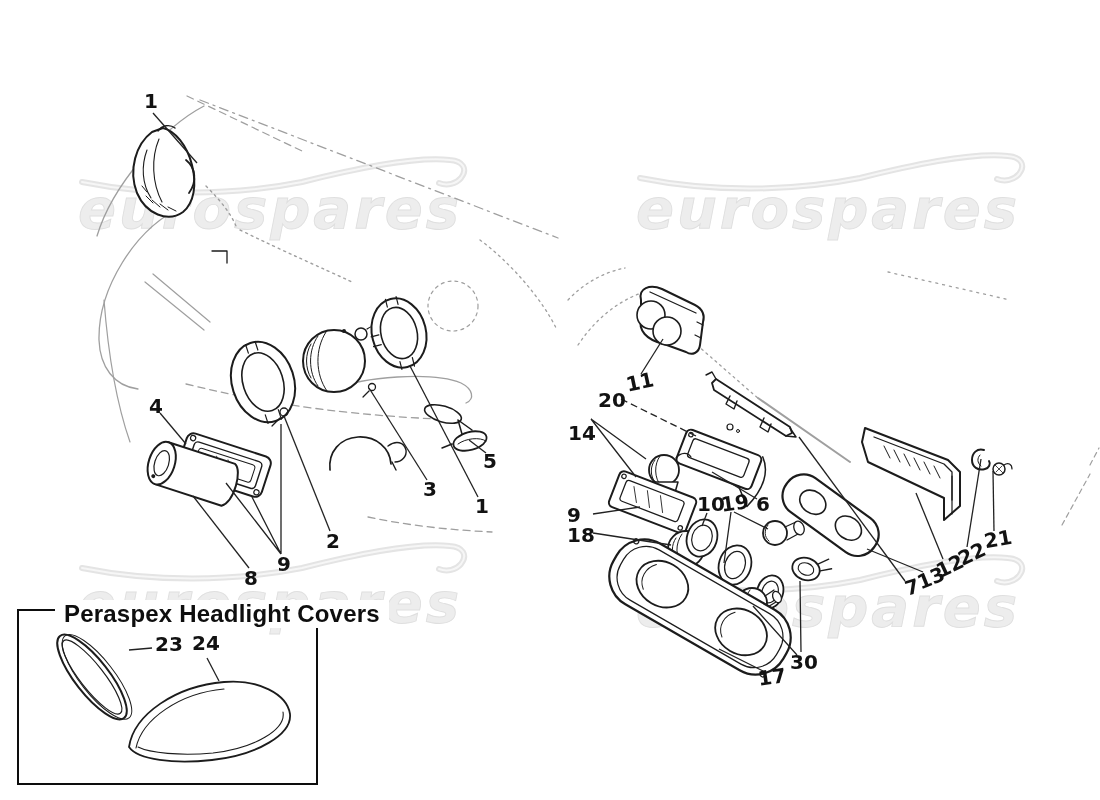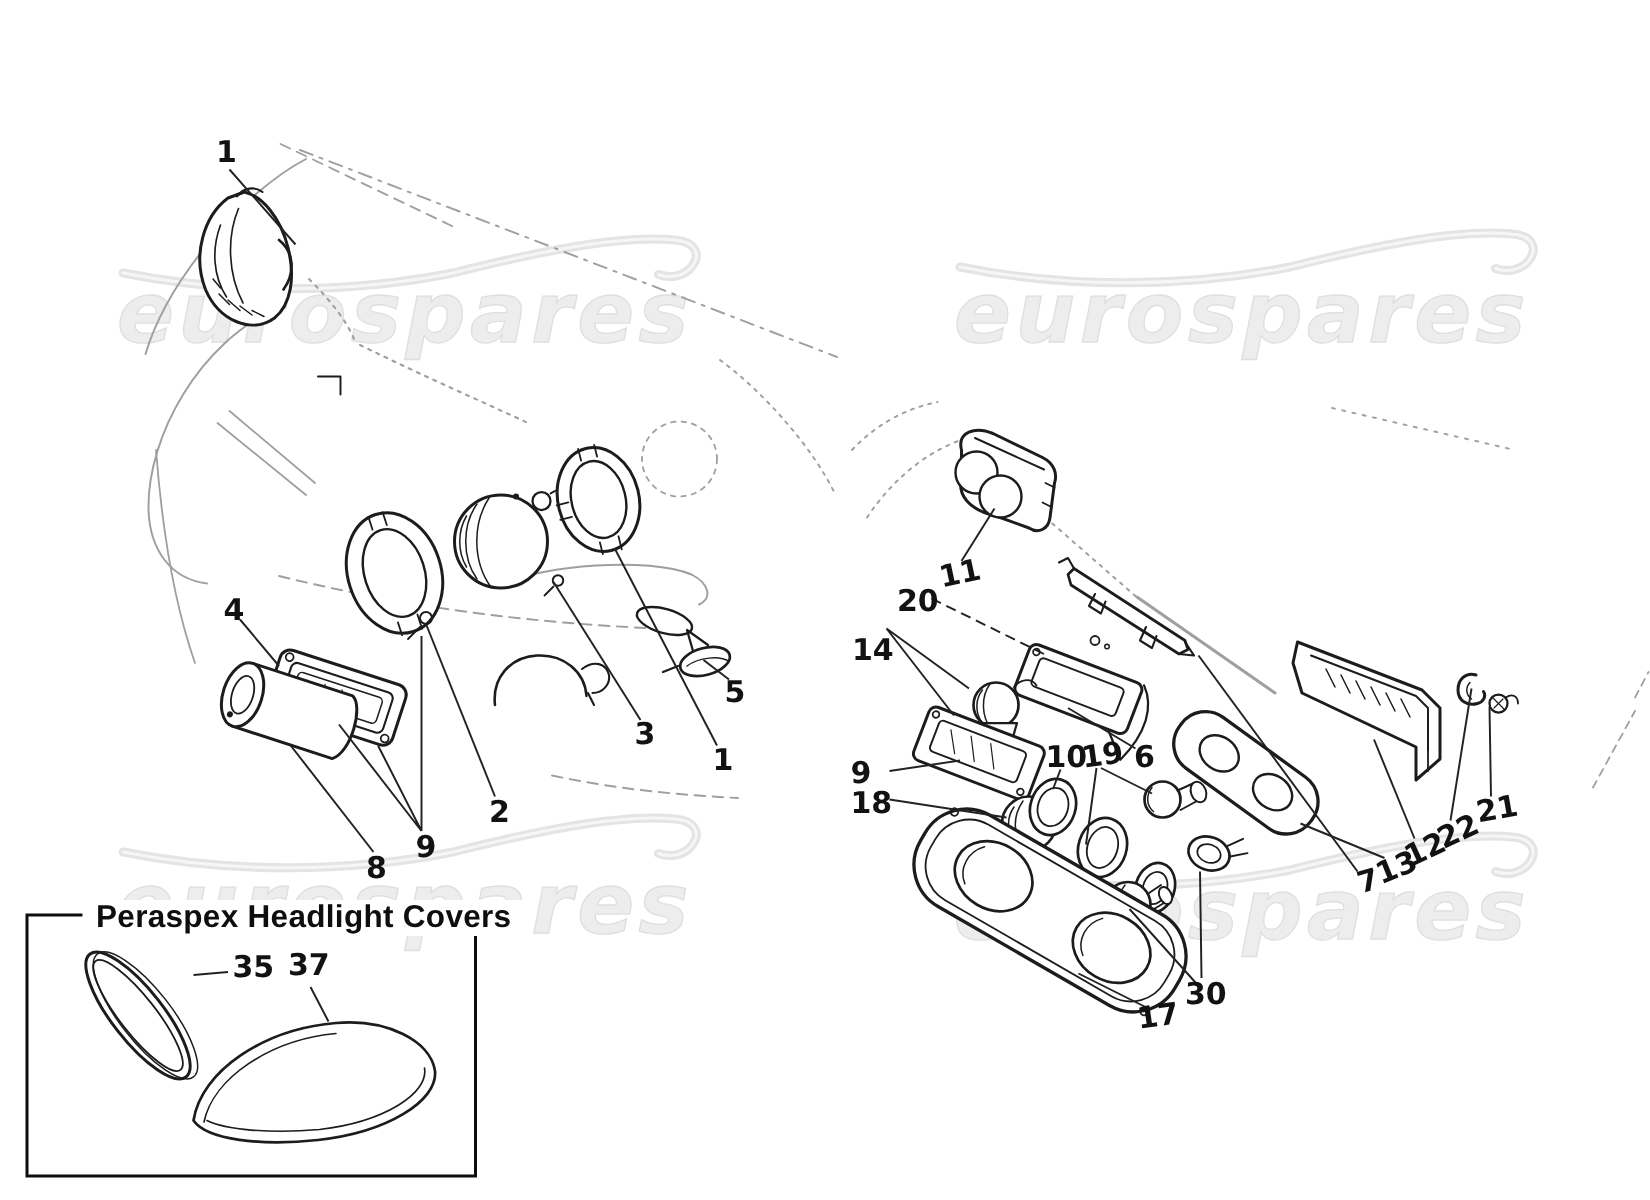--- a/index.html
+++ b/index.html
@@ -13,21 +13,21 @@
   .leader{stroke:#222;fill:none;stroke-width:1.3;}
   .wm-text{font-family:"DejaVu Sans",sans-serif;font-style:italic;font-weight:bold;
            font-size:56px;letter-spacing:3px;fill:#ededed;stroke:#dfdfdf;stroke-width:.9px;}
   .swoosh{stroke:#e4e4e4;stroke-width:6;fill:none;stroke-linecap:round;}
   .swoosh2{stroke:#f6f6f6;stroke-width:2;fill:none;stroke-linecap:round;}
   .plabel{position:absolute;font-family:"DejaVu Sans",sans-serif;font-weight:bold;
           font-size:20px;color:#121212;line-height:1;white-space:nowrap;}
   .covers-box{position:absolute;left:17px;top:609px;width:301px;height:176px;
               border:2.5px solid #0d0d0d;box-sizing:border-box;background:transparent;}
   .covers-title{position:absolute;top:-11px;left:36px;background:#ffffff;padding:0 9px;
-                font-family:"Liberation Sans",sans-serif;font-weight:bold;font-size:21px;
+                font-family:"Liberation Sans",sans-serif;font-weight:bold;font-size:24px;
                 color:#0e0e0e;letter-spacing:.2px;white-space:nowrap;}
 </style>
 </head>
 <body>
 
 <div class="page">
 
   <svg class="art" width="1100" height="800" viewBox="0 0 1100 800">
 
     <defs>
@@ -312,16 +312,16 @@
   <span class="plabel" style="left:697px;top:494px">10</span>
   <span class="plabel" style="left:721px;top:493px;transform:rotate(-8deg)">19</span>
   <span class="plabel" style="left:756px;top:494px">6</span>
   <span class="plabel" style="left:905px;top:577px;transform:rotate(-16deg)">7</span>
   <span class="plabel" style="left:917px;top:568px;transform:rotate(-22deg)">13</span>
   <span class="plabel" style="left:936px;top:556px;transform:rotate(-25deg)">12</span>
   <span class="plabel" style="left:958px;top:544px;transform:rotate(-25deg)">22</span>
   <span class="plabel" style="left:984px;top:529px;transform:rotate(-10deg)">21</span>
   <span class="plabel" style="left:758px;top:667px;transform:rotate(-8deg)">17</span>
   <span class="plabel" style="left:790px;top:652px">30</span>
-  <span class="plabel" style="left:155px;top:634px">35</span>
-  <span class="plabel" style="left:192px;top:633px">37</span>
+  <span class="plabel" style="left:155px;top:634px">23</span>
+  <span class="plabel" style="left:192px;top:633px">24</span>
 
 </div>
 
 </body></html>

